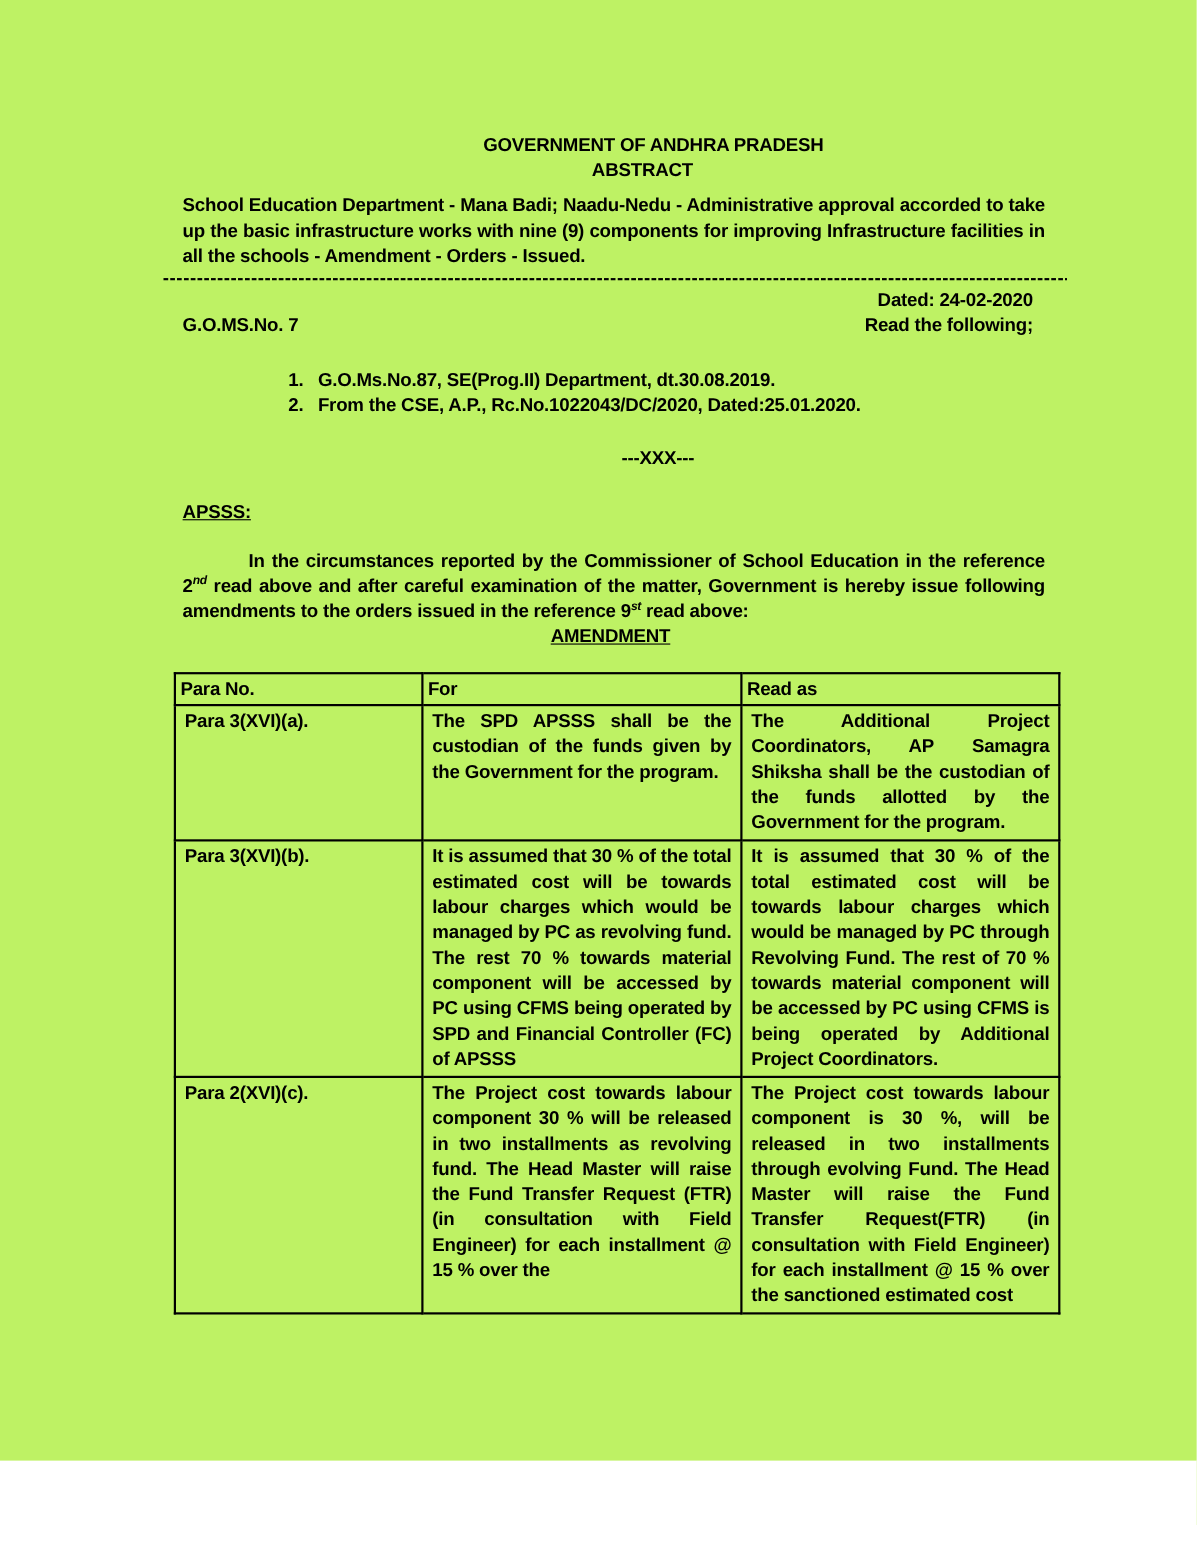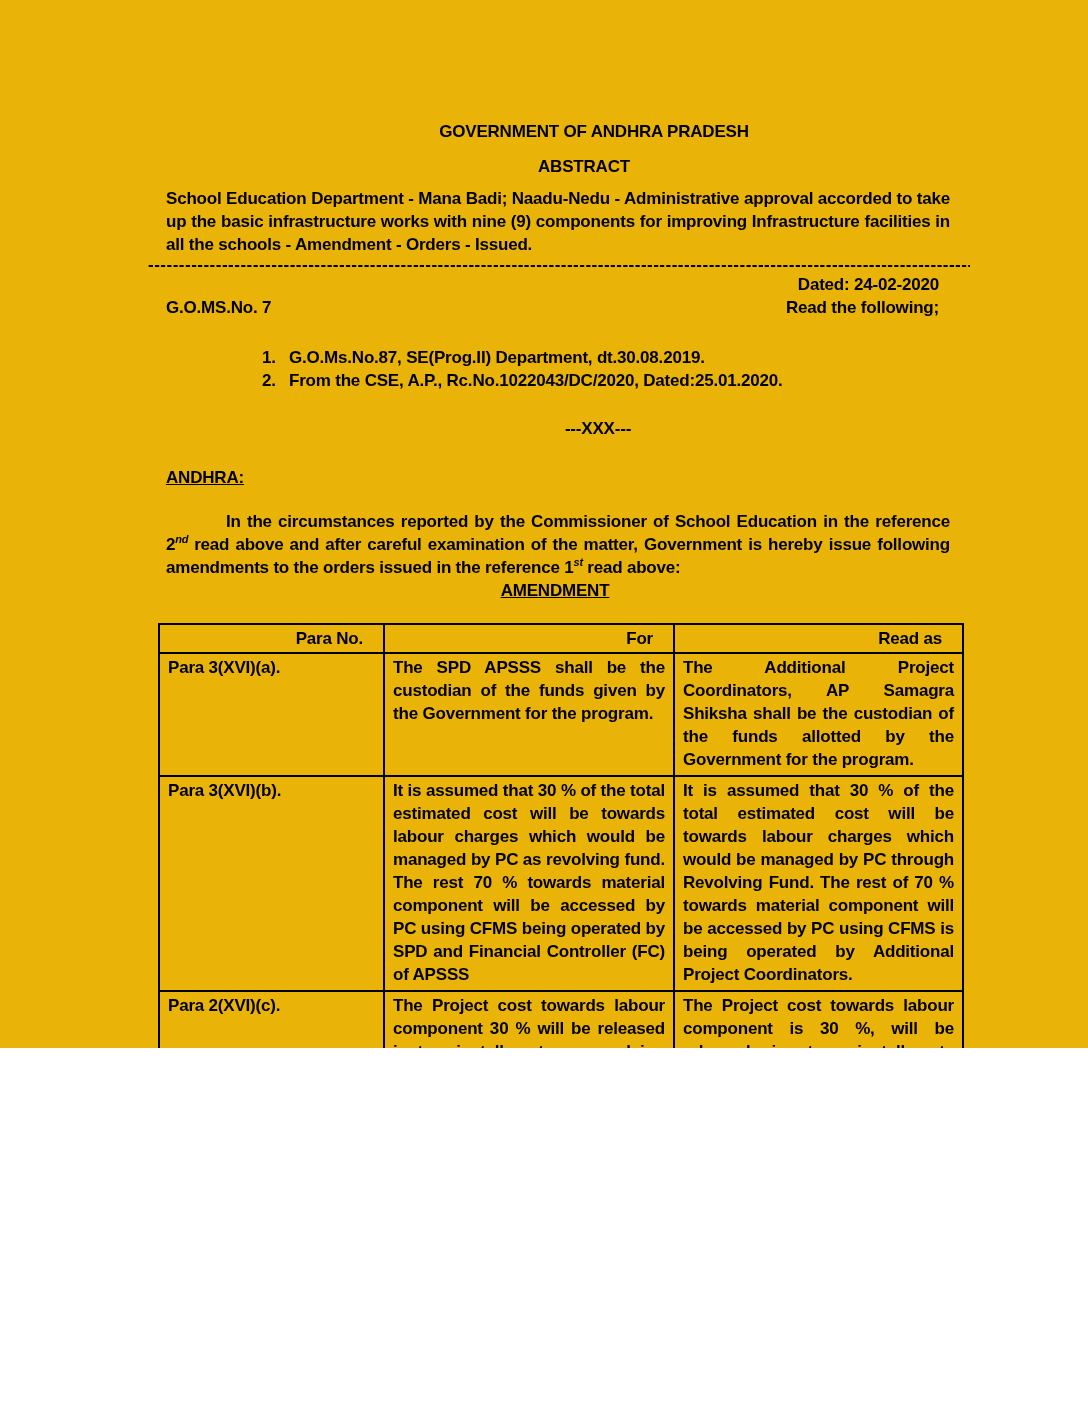--- a/index.html
+++ b/index.html
@@ -1,35 +1,35 @@
 <!DOCTYPE html>
 <html><head>
 <meta charset="utf-8">
 <style>
   * { margin: 0; padding: 0; box-sizing: border-box; }
   html, body { background: #ffffff; }
   .page {
     position: relative;
     width: 1088px;
-    height: 1048px;
+    height: 1328px;
     margin: 0 auto;
-    background: #eab308;
+    background: #bef264;
     color: #000000;
     font-family: "Liberation Sans", sans-serif;
     font-weight: bold;
     font-size: 17px;
     line-height: 23px;
     letter-spacing: -0.2px;
     padding-top: 120px;
     overflow: hidden;
   }
   .content { margin-left: 166px; margin-right: 138px; } 
   .center { text-align: center; }
   .doc-title { transform: translateX(36px); }
-  .abstract-label { transform: translateX(26px); margin-top: 12px; }
+  .abstract-label { transform: translateX(26px); margin-top: 0; }
   .abstract { text-align: justify; margin-top: 9px; }
   .separator {
     margin-left: -18px;
     width: 822px;
     overflow: hidden;
     white-space: nowrap;
     letter-spacing: 0.5px;
     line-height: 14px;
     margin-top: 2px;
   }
@@ -49,21 +49,21 @@
     table-layout: fixed;
     width: 804px;
     margin-left: -8px;
     margin-top: 21px;
   }
   .amend-table th, .amend-table td {
     border: 2px solid #000000;
     vertical-align: top;
     padding: 2px 8px 4px 8px;
   }
-  .amend-table th { text-align: right; padding: 2px 20px; }
+  .amend-table th { text-align: left; padding: 2px 4px; }
   .amend-table td.cell-text { text-align: justify; }
   .col-para { width: 225px; }
   .col-for  { width: 290px; }
   .col-read { width: 289px; }
 </style>
 </head>
 <body>
 
 <div class="page">
   <div class="content">
@@ -90,23 +90,23 @@
         <span>G.O.Ms.No.87, SE(Prog.II) Department, dt.30.08.2019.</span>
       </div>
       <div class="ref-row">
         <span class="ref-num">2.</span>
         <span>From the CSE, A.P., Rc.No.1022043/DC/2020, Dated:25.01.2020.</span>
       </div>
     </div>
 
     <div class="center xxx">---XXX---</div>
 
-    <div class="order-heading">ANDHRA:</div>
+    <div class="order-heading">APSSS:</div>
 
-    <p class="order-para"><span>In the circumstances reported by the Commissioner of School Education in the reference 2</span><sup>nd</sup><span> read above and after careful examination of the matter, Government is hereby issue following amendments to the orders issued in the reference 1</span><sup>st</sup><span> read above:</span></p>
+    <p class="order-para"><span>In the circumstances reported by the Commissioner of School Education in the reference 2</span><sup>nd</sup><span> read above and after careful examination of the matter, Government is hereby issue following amendments to the orders issued in the reference 9</span><sup>st</sup><span> read above:</span></p>
 
     <div class="amendment">AMENDMENT</div>
 
     <table class="amend-table">
       <colgroup>
         <col class="col-para">
           <col class="col-for">
           <col class="col-read">
       </colgroup>
       <thead>

